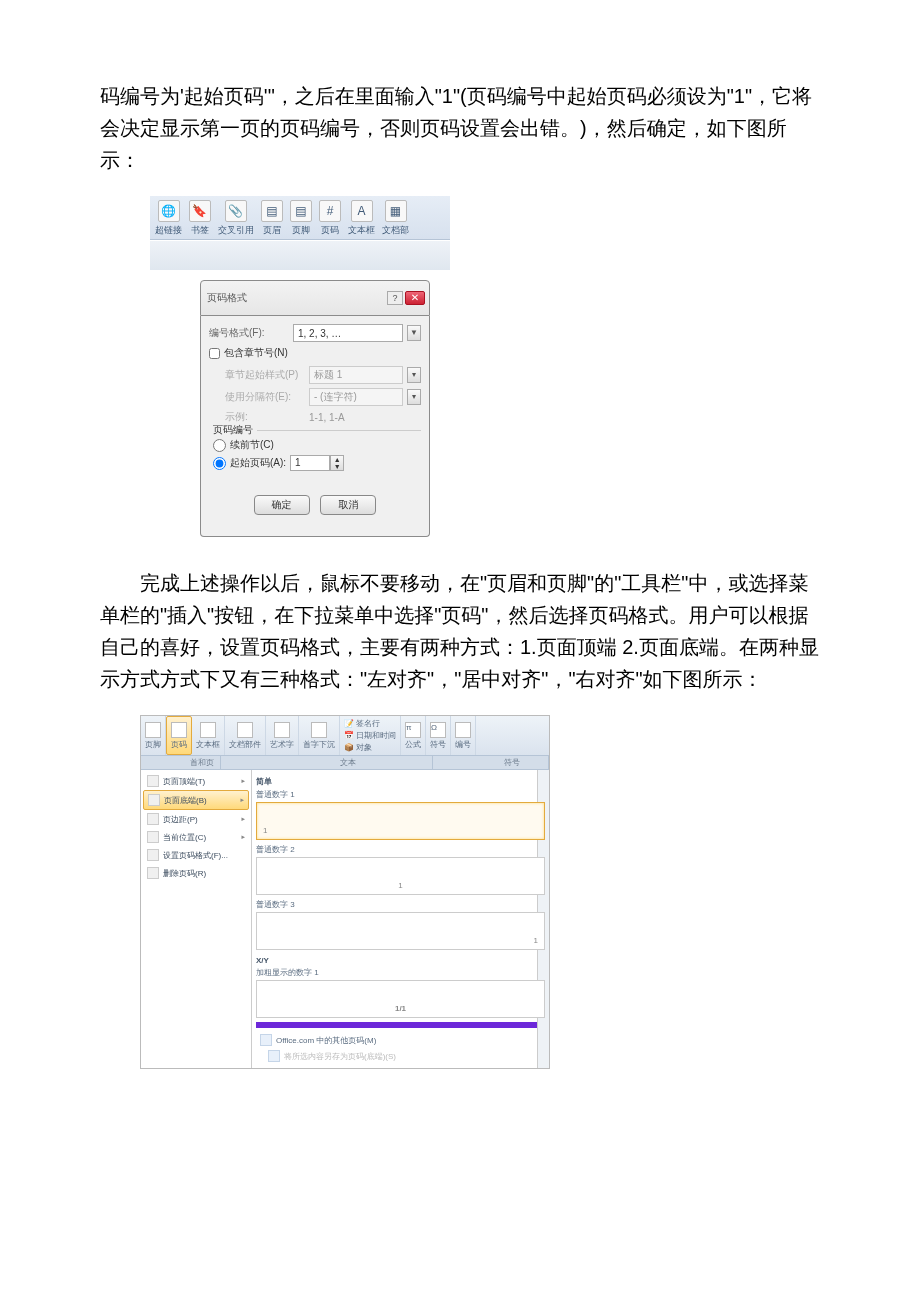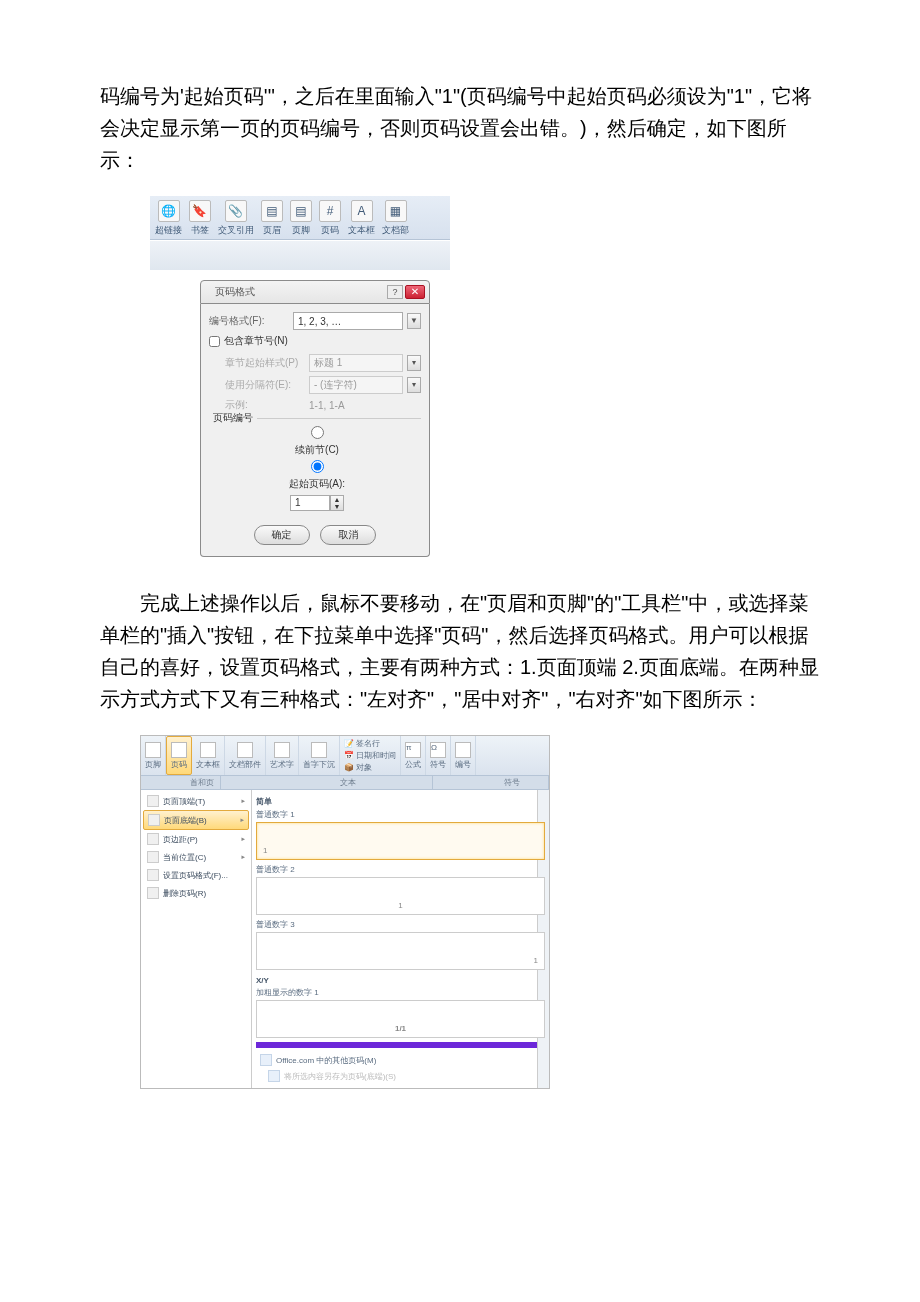--- a/index.html
+++ b/index.html
@@ -11,38 +11,38 @@
   .ribbon1 { width: 300px; margin-left: 50px; margin-bottom: 10px; }
   .rib-btns { display: flex; background: linear-gradient(#e6edf6,#d7e1ee); border-bottom: 1px solid #b5c4d6; padding: 2px 2px 0; gap: 1px; }
   .rib-btn { display: flex; flex-direction: column; align-items: center; font-size: 9px; color: #415b78; padding: 2px 3px; cursor: pointer; }
   .rib-btn .ico { width: 22px; height: 22px; background: #f8f8f8; border: 1px solid #bbb; border-radius: 2px; margin-bottom: 2px; display:flex;align-items:center;justify-content:center;font-size:12px; }
   .rib-groups { display: flex; background: linear-gradient(#d3dde9,#c2cfde); font-size: 9px; color: #5a6c80; }
   .rib-group { flex: 1; text-align: center; padding: 2px 0; border-right: 1px solid #b5c4d6; }
   .rib-area { height: 30px; background: linear-gradient(#eef2f7,#e0e7ef); border-top:1px solid #fff; }
   
   
   .dlg-wrap { width: 230px; margin-left: 100px; margin-bottom: 30px; }
-  .dlg-title { height: 24px; background: linear-gradient(#f3f3f3,#e6e6e6); border:1px solid #8b8b8b; border-top-left-radius:4px;border-top-right-radius:4px; display:flex;align-items:center;padding:0 14px;font-size:10px;color:#555;position:relative; }
+  .dlg-title { height: 36px; background: linear-gradient(#f3f3f3,#e6e6e6); border:1px solid #8b8b8b; border-top-left-radius:4px;border-top-right-radius:4px; display:flex;align-items:center;padding:0 6px;font-size:10px;color:#555;position:relative; }
   .dlg-title .hlp { position:absolute; right:26px; width:16px;height:14px;border:1px solid #aaa;background:#eee;font-size:9px;text-align:center;line-height:12px;color:#555; }
   .dlg-title .cls { position:absolute; right:4px; width:20px;height:14px;background:linear-gradient(#e67,#c23);border:1px solid #a12;color:#fff;font-size:10px;text-align:center;line-height:12px;border-radius:2px; }
   .dlg-body { border:1px solid #8b8b8b; border-top:none; background:#f0f0f0; padding:8px; font-size:10px; color:#333; border-bottom-left-radius:4px;border-bottom-right-radius:4px; }
   .dlg-row { display:flex; align-items:center; margin-bottom:4px; gap:4px; }
   .dlg-lbl { width:80px; color:#666; }
   .dlg-lbl.dis { color:#aaa; }
   .dlg-inp { flex:1; border:1px solid #aaa; background:#fff; height:18px; font-size:10px; padding:0 4px; display:flex;align-items:center; }
   .dlg-inp.dis { background:#f5f5f5; color:#999; border-color:#ccc; }
   .dlg-dd { width:14px; height:16px; border:1px solid #aaa; background:linear-gradient(#fafafa,#ddd); font-size:8px; text-align:center; line-height:14px; color:#555; }
   .dlg-chk { display:flex;align-items:center;gap:4px;margin-bottom:6px; }
   .dlg-chk input { width:11px;height:11px; }
   .dlg-sub { padding-left:16px; }
   .dlg-grp { border-top:1px solid #ccc; margin-top:6px; padding-top:4px; position:relative; }
   .dlg-grp-t { position:absolute; top:-8px; left:0; background:#f0f0f0; padding:0 4px; font-size:10px; color:#333; }
-  .dlg-radio { display:flex;align-items:center;gap:4px;margin:3px 0;padding-left:4px;flex-direction:column; }
+  .dlg-radio { display:flex;align-items:center;gap:4px;margin:3px 0;padding-left:4px; }
   .dlg-btns { text-align:center; padding-top:8px; }
-  .dlg-btn { display:inline-block; width:56px; height:20px; border:1px solid #888; background:linear-gradient(#fafafa,#ddd); font-size:10px; line-height:18px; margin:3px 4px; border-radius:10px; }
+  .dlg-btn { display:inline-block; width:56px; height:20px; border:1px solid #888; background:linear-gradient(#fafafa,#ddd); font-size:10px; line-height:18px; margin:13px 4px; border-radius:4px; }
   .spin { display:inline-flex; }
   .spin-inp { width:40px;height:16px;border:1px solid #aaa;background:#fff;font-size:10px;padding:0 4px;line-height:14px; }
   .spin-bt { width:14px;height:16px;border:1px solid #aaa;background:linear-gradient(#fafafa,#ddd);font-size:7px;display:flex;flex-direction:column; }
   .spin-bt span{flex:1;text-align:center;line-height:7px;}
   
   
   .shot2 { width: 410px; margin-left: 40px; border:1px solid #bbb; }
   .rib2 { display:flex; background:linear-gradient(#eef3f8,#dae3ee); border-bottom:1px solid #b5c4d6; height:40px; }
   .rib2-col { display:flex;flex-direction:column;align-items:center;justify-content:center;font-size:8px;color:#5a6c80;padding:2px 4px;border-right:1px solid #cdd8e5; }
   .rib2-col .ico{width:16px;height:16px;background:#fff;border:1px solid #bbb;margin-bottom:1px;}

